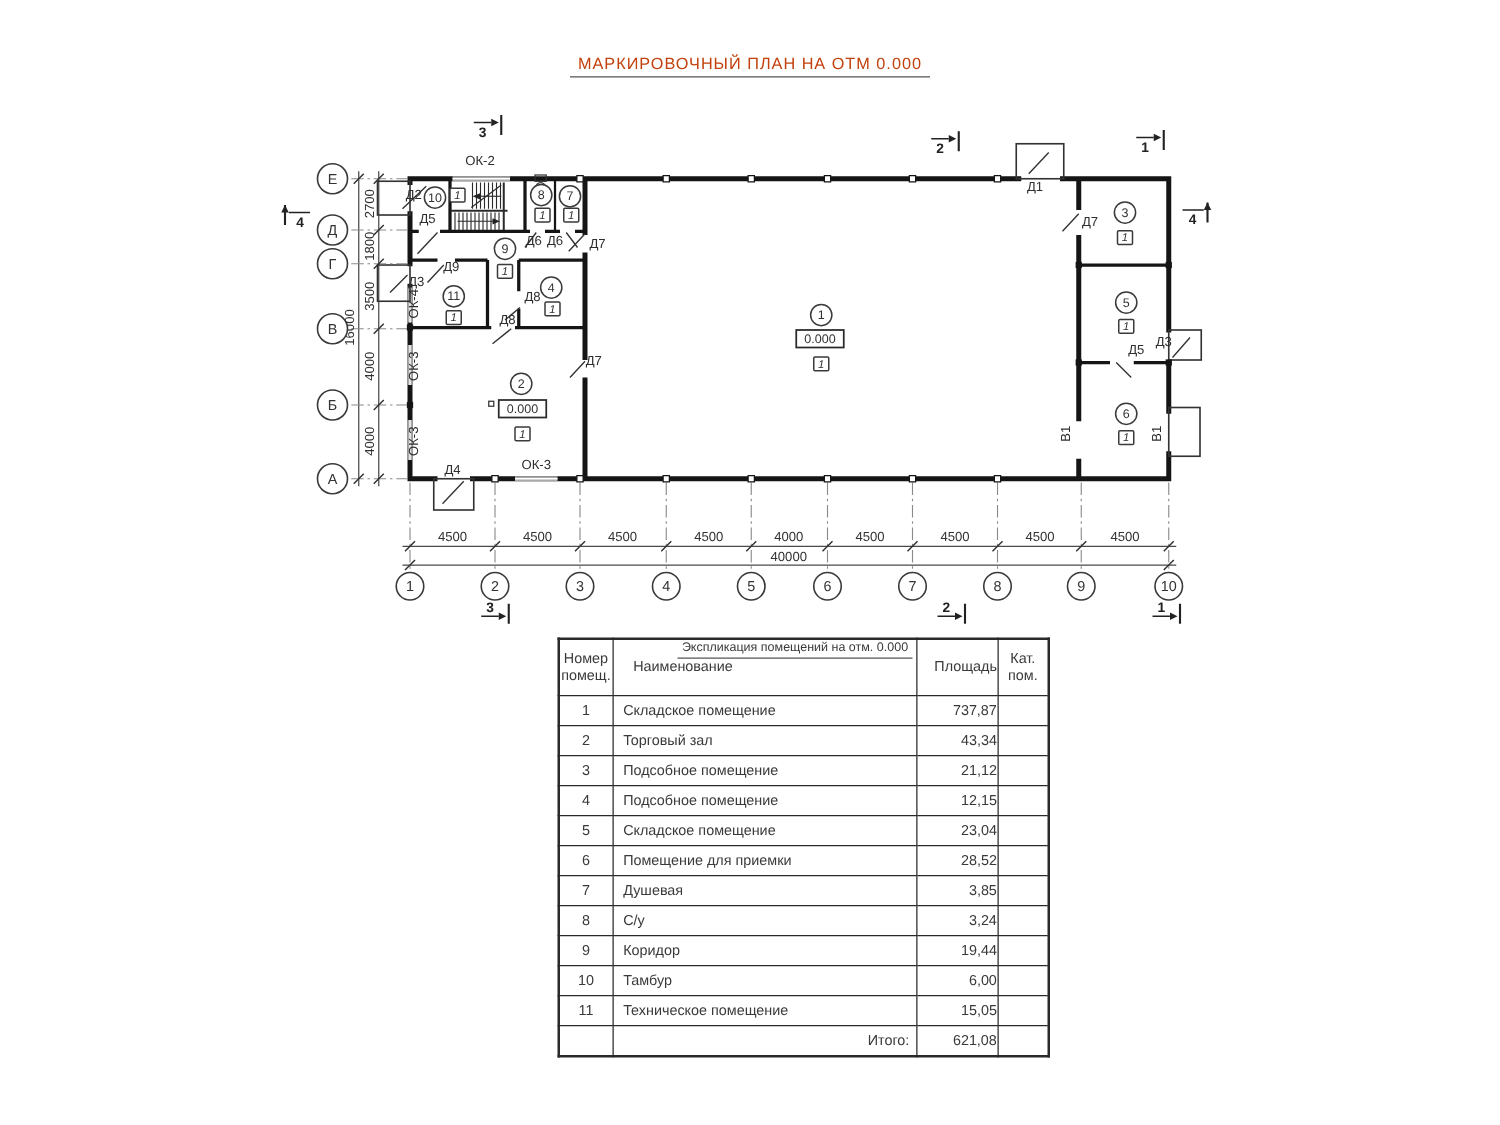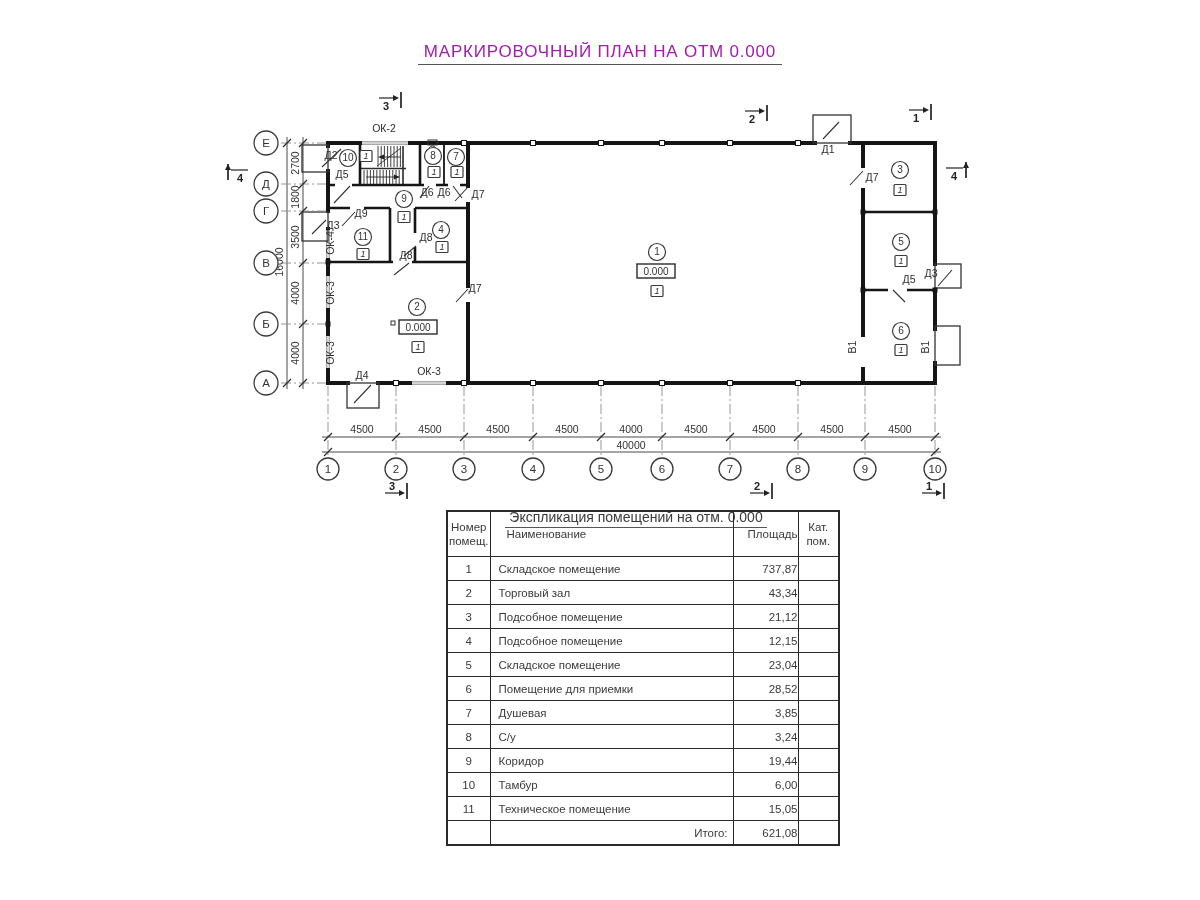--- a/index.html
+++ b/index.html
@@ -1,22 +1,22 @@
 <!DOCTYPE html>
 <html><head>
 <meta charset="utf-8">
 <style>
   html,body{margin:0;padding:0;background:#fff;}
   .sheet{position:relative;width:1200px;height:900px;background:#fff;overflow:hidden;
          font-family:"Liberation Sans",sans-serif;color:#333;}
   .drawing-title{position:absolute;top:42px;left:0;width:1200px;text-align:center;}
-  .drawing-title span{font-size:17px;letter-spacing:.8px;color:#a21caf;
+  .drawing-title span{font-size:13px;letter-spacing:.8px;color:#c2410c;
          border-bottom:1.2px solid #555;padding:0 6px 3px 6px;}
   .schedule-title{position:absolute;top:508px;left:446px;width:380px;text-align:center;}
-  .schedule-title span{font-size:14px;color:#3a3a3a;border-bottom:1.2px solid #555;padding:0 4px 2px 4px;}
+  .schedule-title span{font-size:10px;color:#3a3a3a;border-bottom:1.2px solid #555;padding:0 4px 2px 4px;}
   svg{position:absolute;left:0;top:0;}
   
   .wall4{stroke:#151515;stroke-width:4;fill:none;}
   .wall3{stroke:#151515;stroke-width:2.6;fill:none;}
   .wall2{stroke:#151515;stroke-width:1.8;fill:none;}
   .gap{stroke:#fff;stroke-width:5.4;fill:none;}
   .win{stroke:#a8a8a8;stroke-width:4;fill:none;}
   .winc{stroke:#fff;stroke-width:1.1;fill:none;}
   .porch{stroke:#333;stroke-width:1.3;fill:none;}
   .swing{stroke:#333;stroke-width:1.1;fill:none;}

